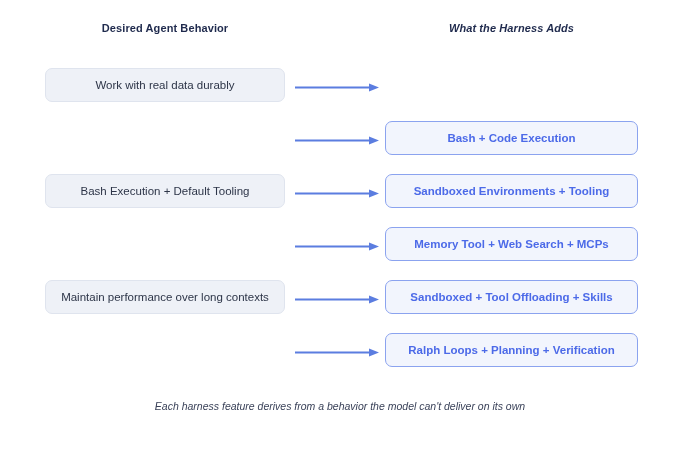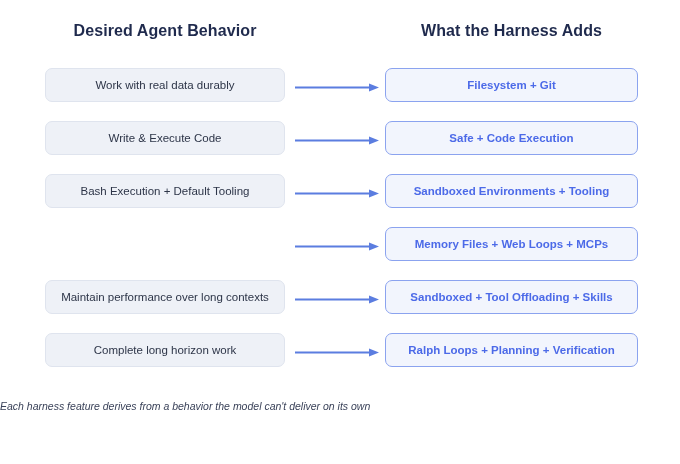--- a/index.html
+++ b/index.html
@@ -19,29 +19,29 @@
     width: 680px;
     height: 464px;
     background: #ffffff;
     box-sizing: border-box;
   }
 
   
   .col-header {
     position: absolute;
     top: 22px;
-    font-size: 16px;
+    font-size: 11px;
     font-weight: bold;
     color: #1f2a4d;
     letter-spacing: 0.1px;
     text-align: center;
     white-space: nowrap;
   }
   .col-header.left  { left: 45px;  width: 240px; }
-  .col-header.right { left: 385px; width: 253px; }
+  .col-header.right { left: 385px; width: 253px; font-style: italic; }
 
   
   .rows {
     position: absolute;
     top: 68px;
     left: 0;
     width: 680px;
   }
   .row {
     position: relative;
@@ -94,21 +94,21 @@
     overflow: visible;
   }
   .arrow svg { display: block; }
 
   
   .caption {
     position: absolute;
     left: 0;
     top: 400px;
     width: 680px;
-    text-align: left;
+    text-align: center;
     font-size: 10.5px;
     font-style: italic;
     color: #3a4259;
     white-space: nowrap;
   }
 </style>
 </head>
 <body>
 
 <div class="canvas">
@@ -119,63 +119,60 @@
 
   <div class="rows">
       <div class="row">
         <div class="box behavior">Work with real data durably</div>
         <div class="arrow">
           <svg width="85" height="9" viewBox="0 0 85 9">
             <line x1="0" y1="4.5" x2="75" y2="4.5" stroke="#5b7de0" stroke-width="1.8"></line>
             <polygon points="74,0.5 84,4.5 74,8.5" fill="#5b7de0"></polygon>
           </svg>
         </div>
-        <div class="box harness">Filesystem + Git</div>
       </div>
       <div class="row">
-        <div class="box behavior">Write &amp; Execute Code</div>
         <div class="arrow">
           <svg width="85" height="9" viewBox="0 0 85 9">
             <line x1="0" y1="4.5" x2="75" y2="4.5" stroke="#5b7de0" stroke-width="1.8"></line>
             <polygon points="74,0.5 84,4.5 74,8.5" fill="#5b7de0"></polygon>
           </svg>
         </div>
-        <div class="box harness">Safe + Code Execution</div>
+        <div class="box harness">Bash + Code Execution</div>
       </div>
       <div class="row">
         <div class="box behavior">Bash Execution + Default Tooling</div>
         <div class="arrow">
           <svg width="85" height="9" viewBox="0 0 85 9">
             <line x1="0" y1="4.5" x2="75" y2="4.5" stroke="#5b7de0" stroke-width="1.8"></line>
             <polygon points="74,0.5 84,4.5 74,8.5" fill="#5b7de0"></polygon>
           </svg>
         </div>
         <div class="box harness">Sandboxed Environments + Tooling</div>
       </div>
       <div class="row">
         <div class="arrow">
           <svg width="85" height="9" viewBox="0 0 85 9">
             <line x1="0" y1="4.5" x2="75" y2="4.5" stroke="#5b7de0" stroke-width="1.8"></line>
             <polygon points="74,0.5 84,4.5 74,8.5" fill="#5b7de0"></polygon>
           </svg>
         </div>
-        <div class="box harness">Memory Files + Web Loops + MCPs</div>
+        <div class="box harness">Memory Tool + Web Search + MCPs</div>
       </div>
       <div class="row">
         <div class="box behavior">Maintain performance over long contexts</div>
         <div class="arrow">
           <svg width="85" height="9" viewBox="0 0 85 9">
             <line x1="0" y1="4.5" x2="75" y2="4.5" stroke="#5b7de0" stroke-width="1.8"></line>
             <polygon points="74,0.5 84,4.5 74,8.5" fill="#5b7de0"></polygon>
           </svg>
         </div>
         <div class="box harness">Sandboxed + Tool Offloading + Skills</div>
       </div>
       <div class="row">
-        <div class="box behavior">Complete long horizon work</div>
         <div class="arrow">
           <svg width="85" height="9" viewBox="0 0 85 9">
             <line x1="0" y1="4.5" x2="75" y2="4.5" stroke="#5b7de0" stroke-width="1.8"></line>
             <polygon points="74,0.5 84,4.5 74,8.5" fill="#5b7de0"></polygon>
           </svg>
         </div>
         <div class="box harness">Ralph Loops + Planning + Verification</div>
       </div>
     </div>
 

